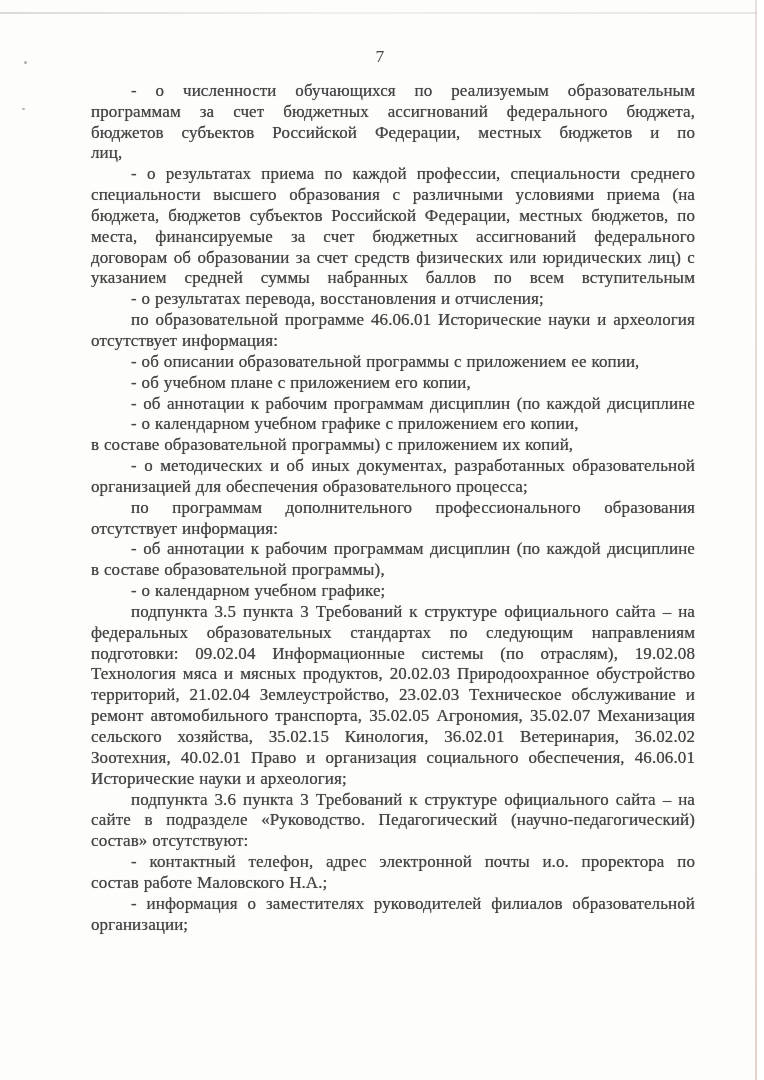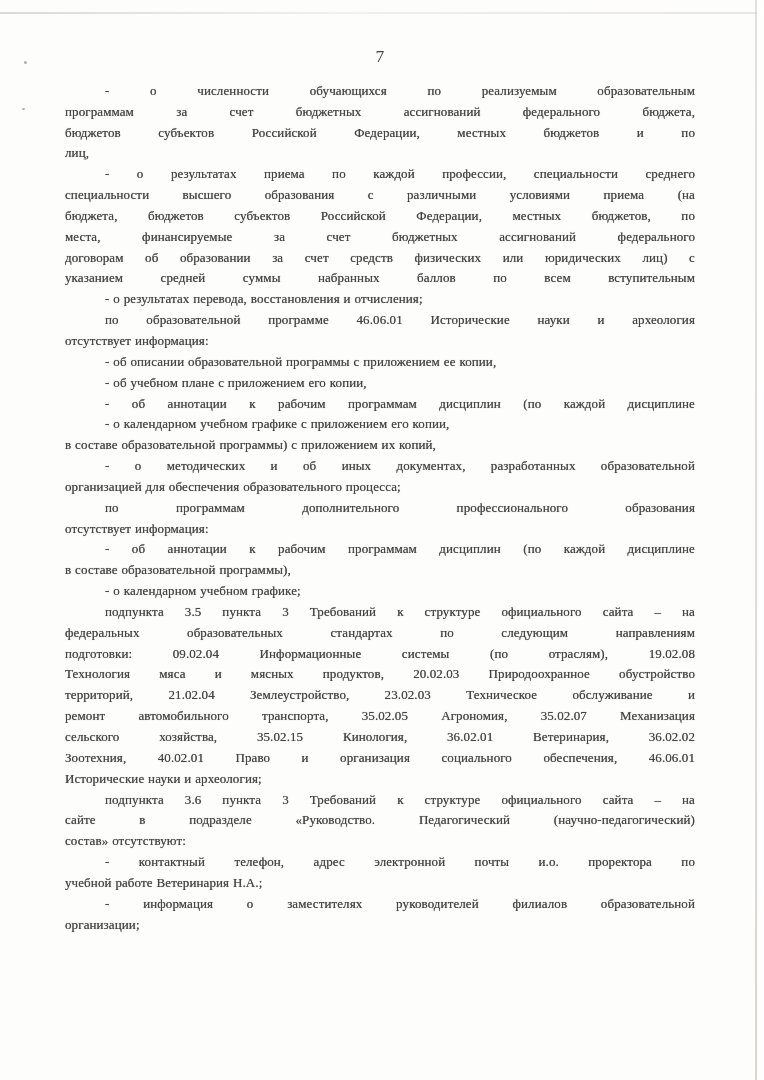--- a/index.html
+++ b/index.html
@@ -62,28 +62,29 @@
     width: 630px;
   }
   .page-number {
     text-align: center;
     font-size: 17.5px;
     line-height: 20.85px;
     margin-bottom: 14px;
     letter-spacing: 0.3px;
   }
   .line {
-    font-size: 13px;
+    font-size: 17px;
     line-height: 20.85px;
     letter-spacing: 0.1px;
     word-spacing: 0.5px;
     text-align: justify;
     text-align-last: justify;
     
     text-shadow: 0 0 0.7px rgba(80,80,80,0.85);
+    margin-left: 26px;
   }
   .line.first { text-indent: 40px; }
   .line.last  { text-align: center; text-align-last: left; }
 </style>
 </head>
 <body>
 
 <div class="page">
   <div class="scan-edge-top"></div>
   <div class="scan-strip-right"></div>
@@ -125,18 +126,18 @@
         <div class="line">Технология мяса и мясных продуктов, 20.02.03 Природоохранное обустройство</div>
         <div class="line">территорий, 21.02.04 Землеустройство, 23.02.03 Техническое обслуживание и</div>
         <div class="line">ремонт автомобильного транспорта, 35.02.05 Агрономия, 35.02.07 Механизация</div>
         <div class="line">сельского хозяйства, 35.02.15 Кинология, 36.02.01 Ветеринария, 36.02.02</div>
         <div class="line">Зоотехния, 40.02.01 Право и организация социального обеспечения, 46.06.01</div>
         <div class="line last">Исторические науки и археология;</div>
         <div class="line first">подпункта 3.6 пункта 3 Требований к структуре официального сайта – на</div>
         <div class="line">сайте в подразделе «Руководство. Педагогический (научно-педагогический)</div>
         <div class="line last">состав» отсутствуют:</div>
         <div class="line first">- контактный телефон, адрес электронной почты и.о. проректора по</div>
-        <div class="line last">учебной работе Ветеринария Н.А.;</div>
+        <div class="line last">состав работе Маловского Н.А.;</div>
         <div class="line first">- информация о заместителях руководителей филиалов образовательной</div>
         <div class="line last">организации;</div>
       </div>
   </div>
 </div>
 
 </body></html>

